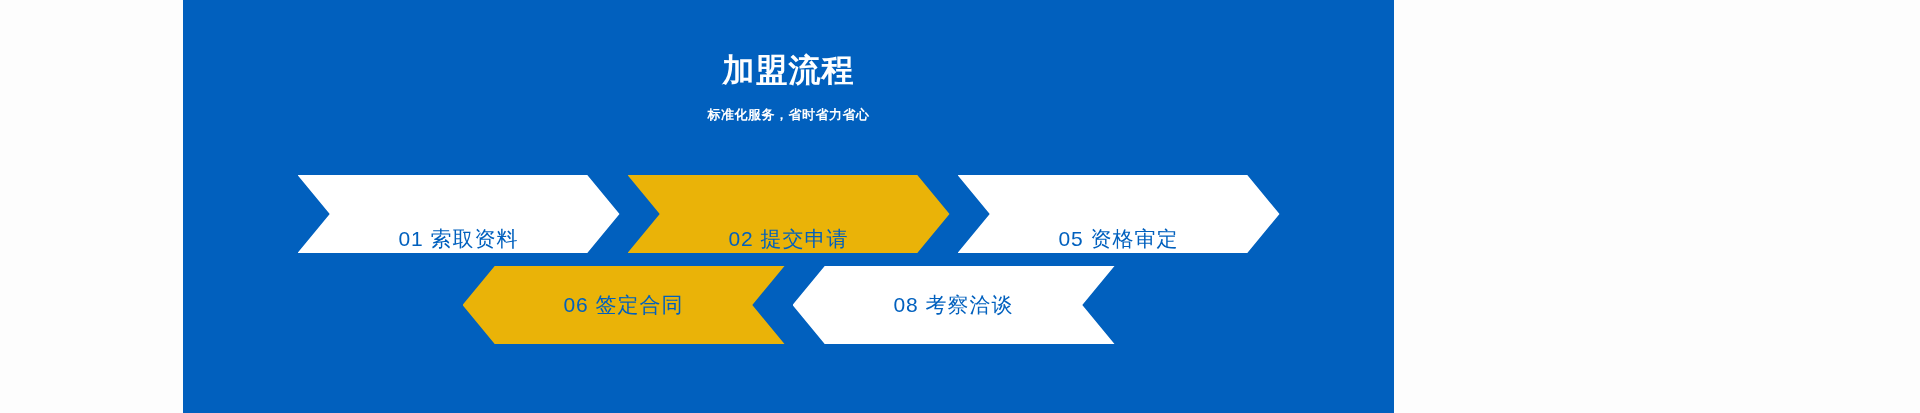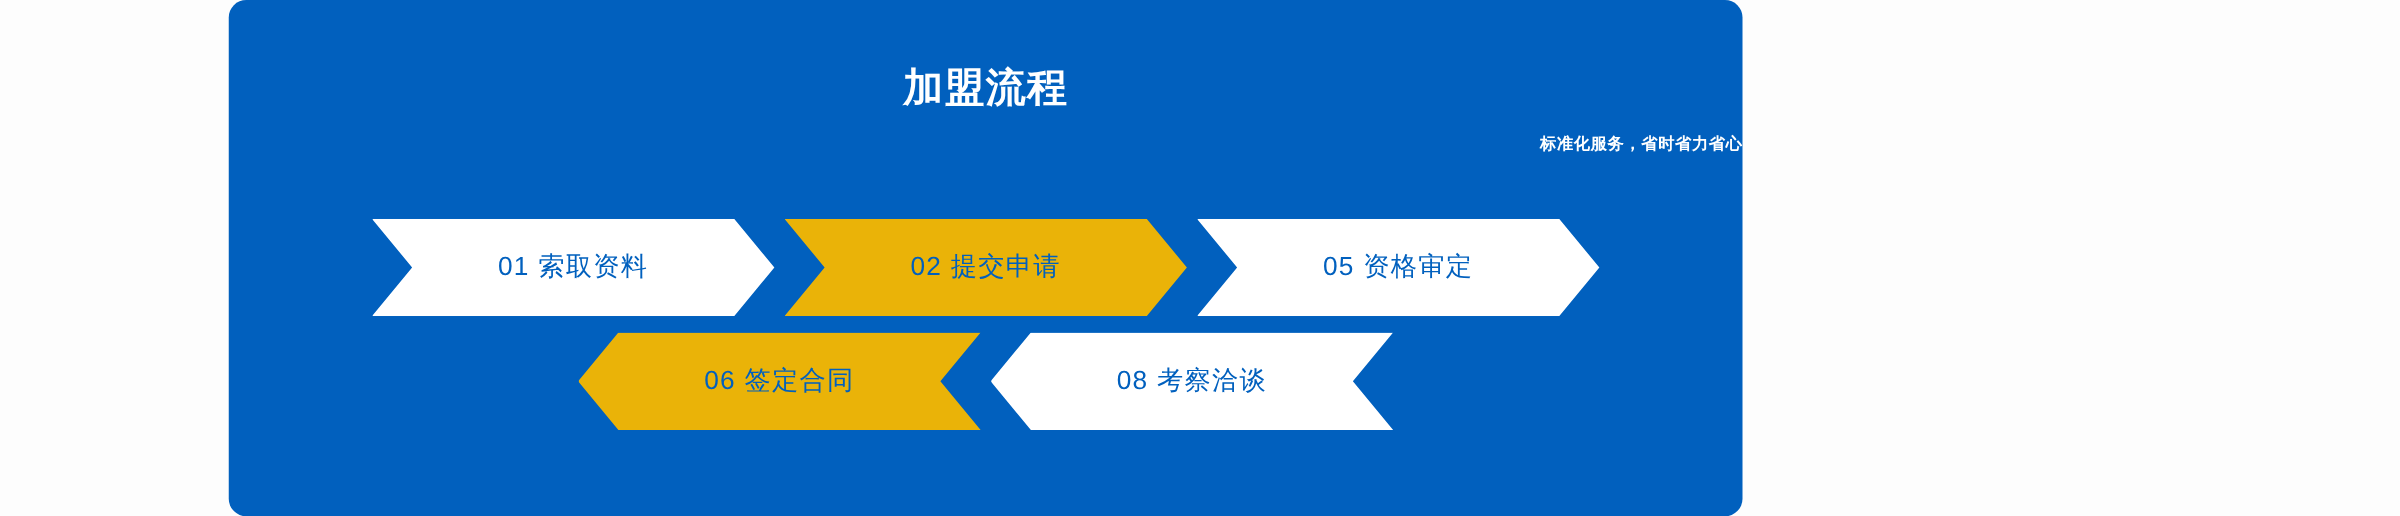--- a/index.html
+++ b/index.html
@@ -24,21 +24,20 @@
 
   
   .section-panel {
     position: absolute;
     left: 183px;
     top: 0;
     width: 1211px;
     height: 413px;
     background: #0160be;
     overflow: hidden;
-    border-radius: 14px;
   }
 
   
   .heading {
     position: absolute;
     left: 0;
     top: 0;
     width: 100%;
     text-align: center;
   }
@@ -52,21 +51,20 @@
     letter-spacing: 1px;
   }
   .section-subtitle {
     margin: 0;
     padding-top: 14px;
     font-size: 13px;
     line-height: 18px;
     font-weight: bold;
     color: #ffffff;
     letter-spacing: 0.5px;
-    text-align: right;
   }
 
   
   .flow {
     position: absolute;
     left: 0;
     top: 175px;
     width: 100%;
   }
   .flow-row {
@@ -84,20 +82,21 @@
     display: flex;
     align-items: center;
     justify-content: center;
     box-sizing: border-box;
   }
   .flow-step + .flow-step { margin-left: 8px; }
 
   
   .row-forward .flow-step {
     clip-path: polygon(0% 0%, 90% 0%, 100% 50%, 90% 100%, 0% 100%, 10% 50%);
+    align-items: flex-end;
   }
   
   .row-reverse .flow-step {
     clip-path: polygon(10% 0%, 100% 0%, 90% 50%, 100% 100%, 10% 100%, 0% 50%);
   }
 
   .flow-step.fill-white { background: #ffffff; }
   .flow-step.fill-yellow { background: #eab308; }
 
   .flow-step-label {

